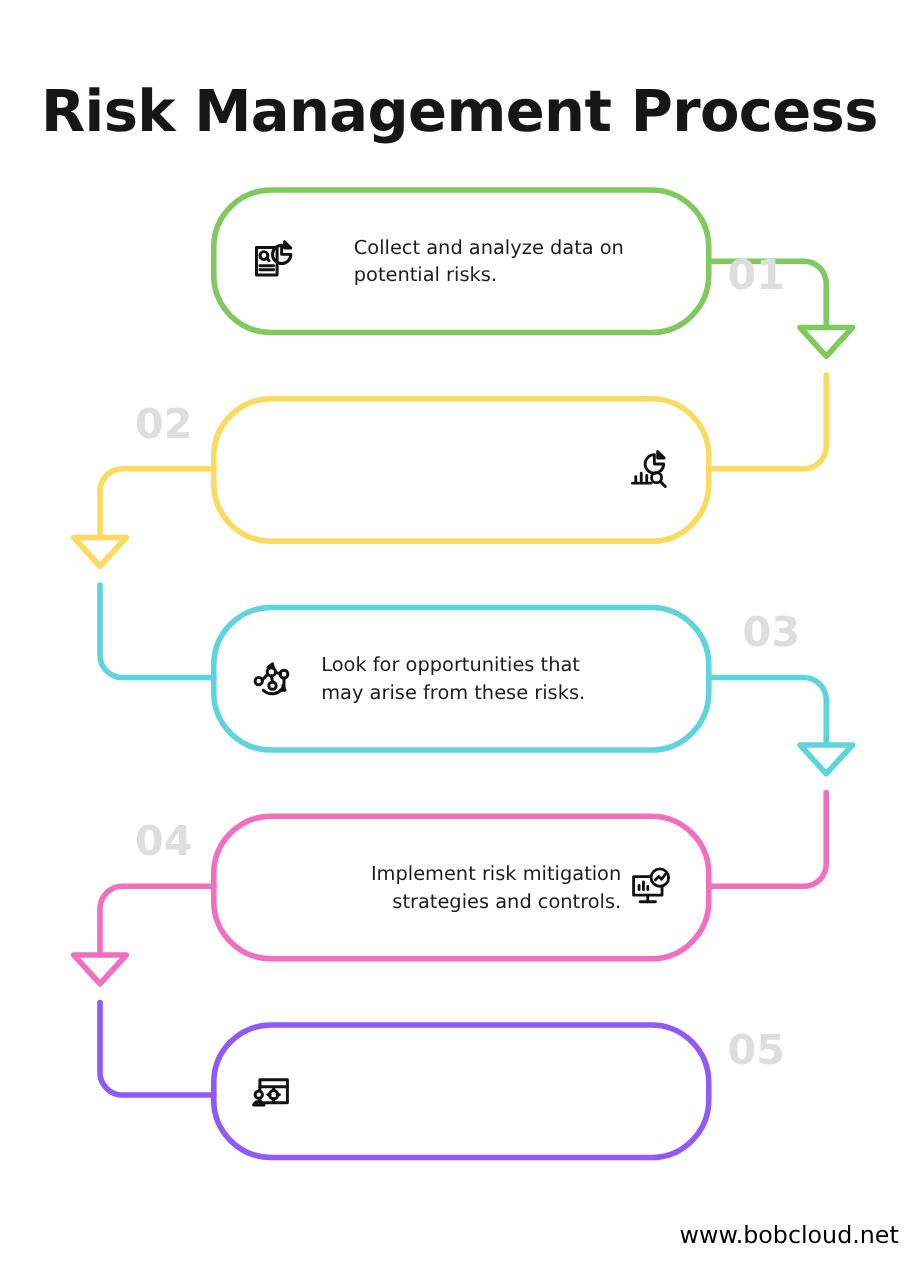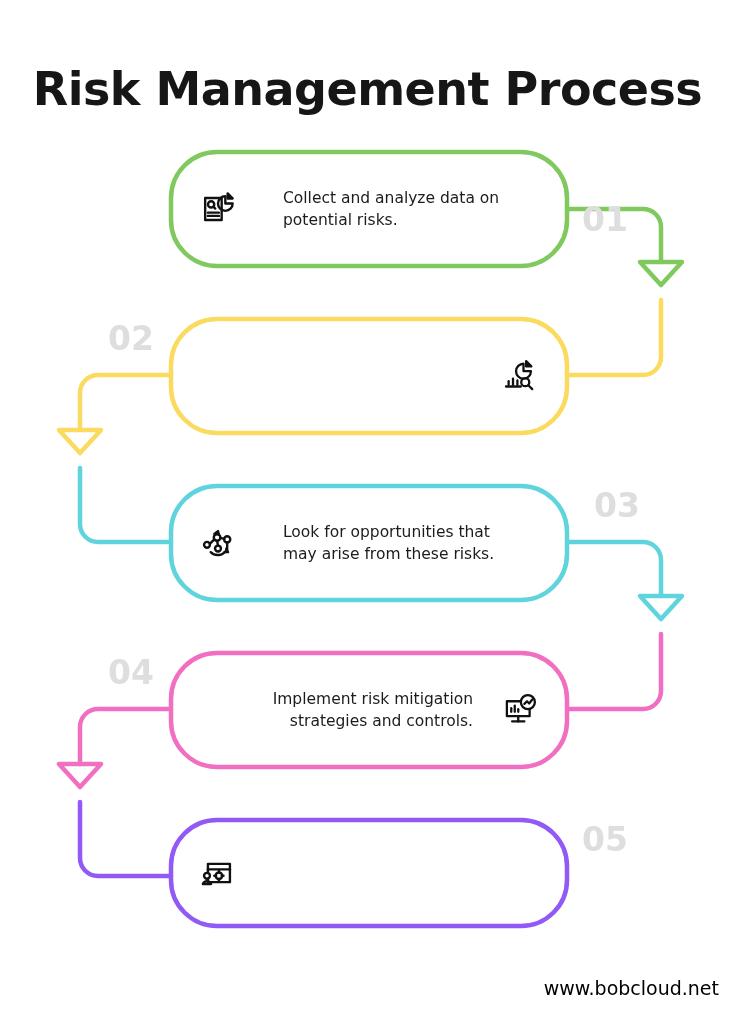--- a/index.html
+++ b/index.html
@@ -147,40 +147,40 @@
       <line x1="11" y1="34" x2="11" y2="30"></line>
       <line x1="16" y1="34" x2="16" y2="27"></line>
       <line x1="21" y1="34" x2="21" y2="29"></line>
       <line x1="8" y1="36" x2="25" y2="36"></line>
       <circle cx="30" cy="31" r="4.6"></circle>
       <line x1="33.5" y1="34.5" x2="38" y2="39"></line>
     </svg>
   </div>
 </div>
 
-<div class="card-content left-icon" style="left:195px; top:486px; width:350px; height:114px; gap:26px;">
+<div class="card-content left-icon" style="left:195px; top:486px; width:350px; height:114px; ">
   <div class="card-icon">
     <svg viewBox="0 0 48 48" width="44" height="44" fill="none" stroke="#111" stroke-width="2.6" stroke-linecap="round" stroke-linejoin="round">
       <circle cx="12" cy="26" r="3.2"></circle>
       <circle cx="23" cy="18" r="3.6"></circle>
       <circle cx="34" cy="20" r="3.4"></circle>
       <circle cx="24" cy="30" r="3.2"></circle>
       <path d="M15 25 L20 20"></path>
       <path d="M26.5 18.5 L31 19.5"></path>
       <path d="M23 21.6 L24 26.8"></path>
       <path d="M16 34 a11 11 0 0 0 17 -2"></path>
       <path d="M34 23.5 v8"></path>
       <path d="M20 14 l4 -3 l1 4" fill="#111"></path>
       <path d="M33 30 l2 4 l-4 0" fill="#111"></path>
     </svg>
   </div>
   <div class="card-text align-left" style="max-width:240px;">Look for opportunities that may arise from these risks.</div>
 </div>
 
-<div class="card-content right-icon" style="left:195px; top:653px; width:348px; height:114px; gap:24px; justify-content:flex-end;">
+<div class="card-content right-icon" style="left:195px; top:653px; width:348px; height:114px; justify-content:flex-end;">
   <div class="card-text align-right" style="max-width:244px;">Implement risk mitigation strategies and controls.</div>
   <div class="card-icon">
     <svg viewBox="0 0 48 48" width="42" height="42" fill="none" stroke="#111" stroke-width="2.6" stroke-linecap="round" stroke-linejoin="round">
       <path d="M9 14 h26 v17 h-26 z"></path>
       <line x1="22" y1="31" x2="22" y2="37"></line>
       <line x1="15" y1="37" x2="29" y2="37"></line>
       <line x1="14" y1="26" x2="14" y2="22"></line>
       <line x1="18" y1="26" x2="18" y2="19"></line>
       <line x1="22" y1="26" x2="22" y2="23"></line>
       <circle cx="33" cy="15" r="8" fill="#fff"></circle>

